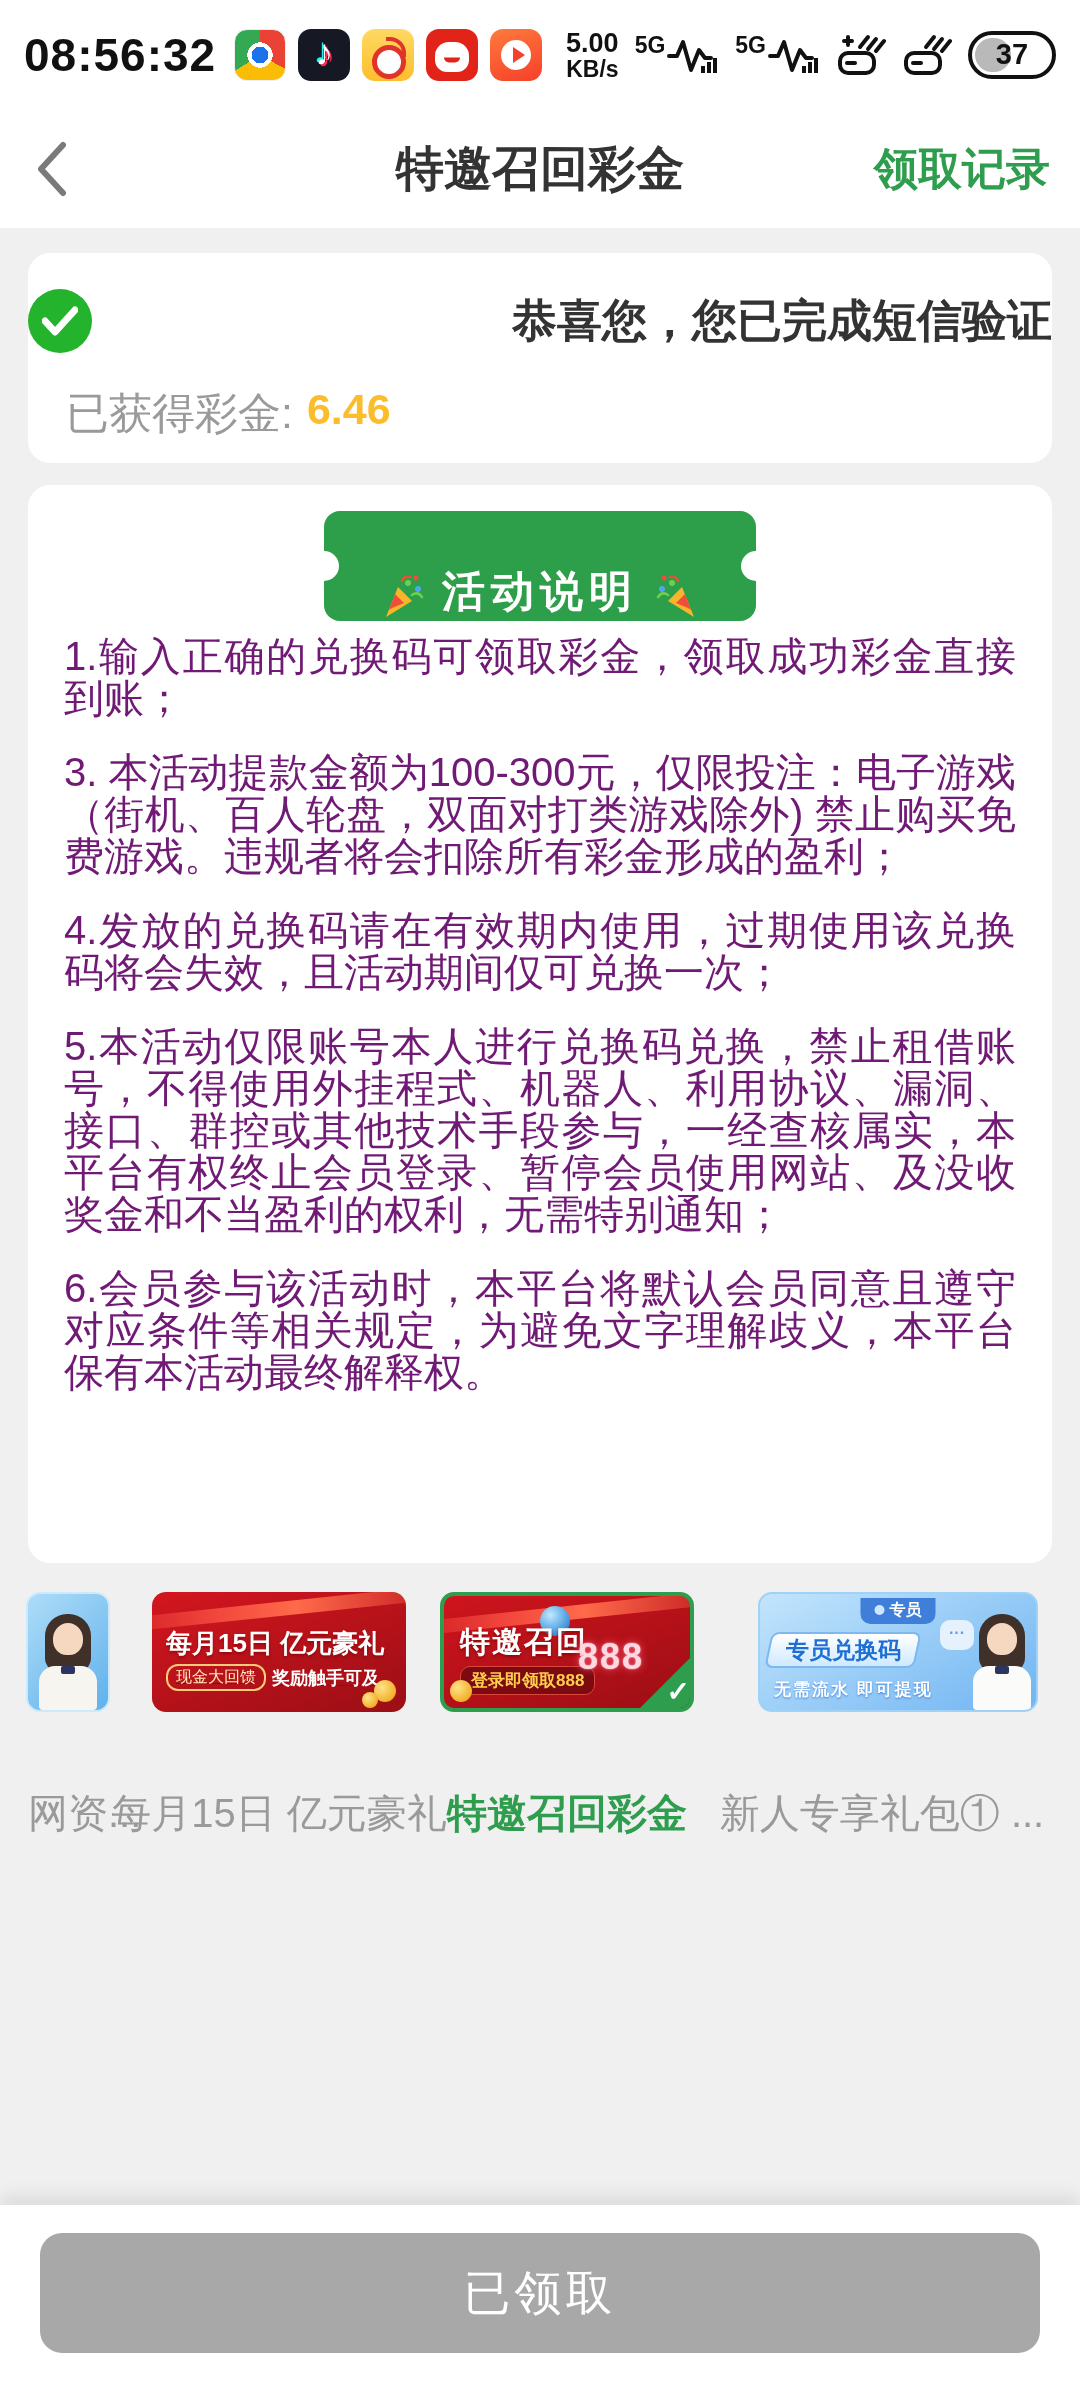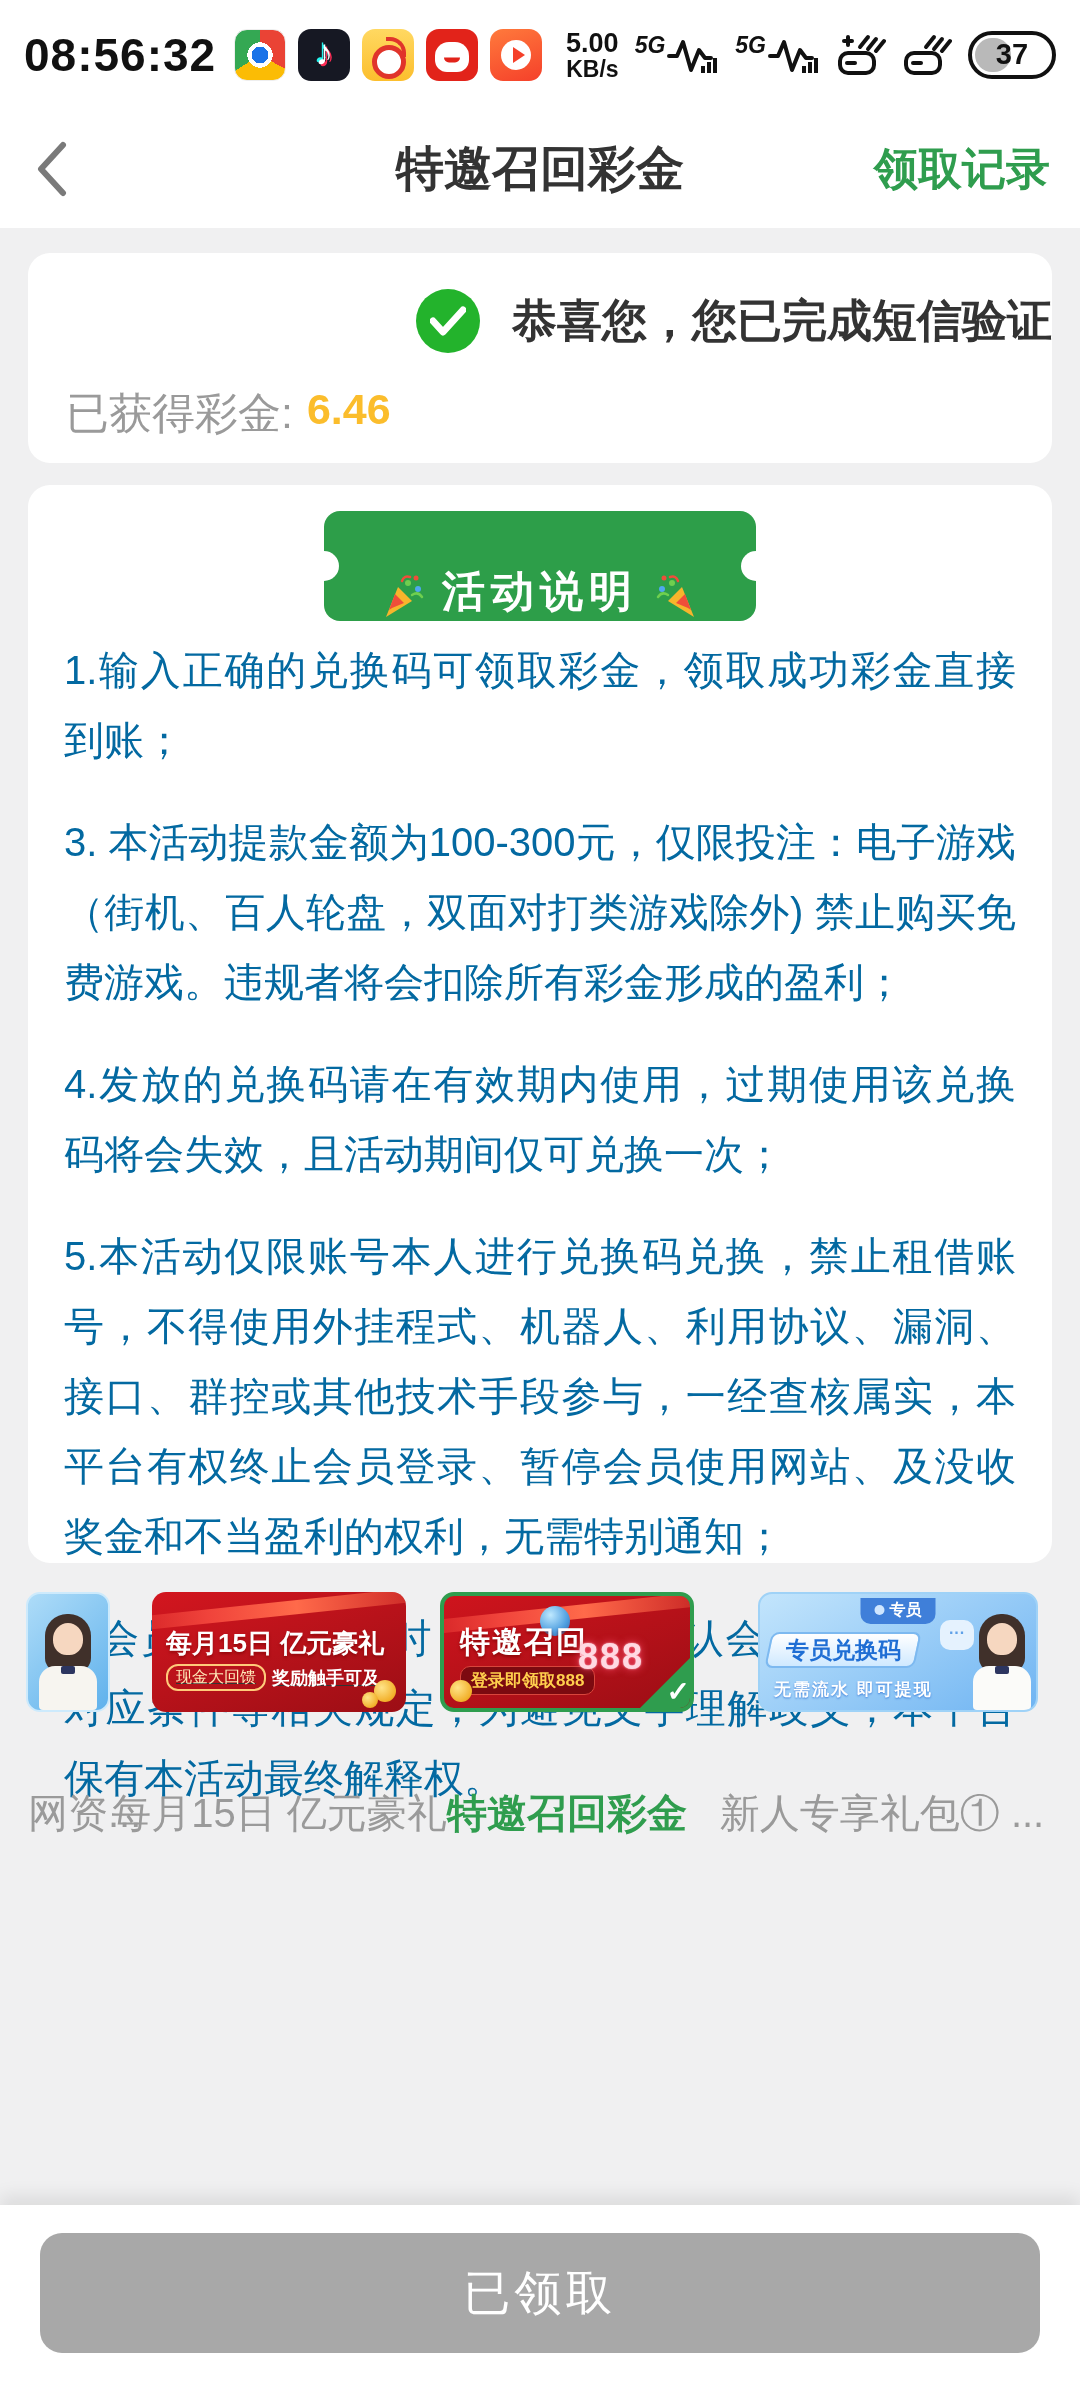--- a/index.html
+++ b/index.html
@@ -41,56 +41,56 @@
   .ic-video::after { content:""; position:absolute; left:50%; top:50%; transform:translate(-50%,-50%);
       width:30px; height:30px; background:#fff; border-radius:50%; }
   .ic-video::before { content:""; position:absolute; left:56%; top:50%; transform:translate(-50%,-50%); z-index:1;
       border-left:12px solid #f5402a; border-top:8px solid rgba(0,0,0,0); border-bottom:8px solid rgba(0,0,0,0); }
 
   .statusright { margin-left:auto; display:flex; align-items:center; gap:16px; }
   .netspeed { text-align:right; line-height:1.05; color:#111; font-weight:700; }
   .netspeed .v { font-size:27px; }
   .netspeed .u { font-size:23px; }
   .siggroup { display:flex; align-items:flex-start; }
-  .siggroup .g5 { font-size:23px; font-weight:800; color:#111; margin-right:2px; margin-top:-2px;font-style:italic; }
+  .siggroup .g5 { font-size:23px; font-weight:800; color:#111; margin-right:2px; margin-top:-2px; }
   .batt { position:relative; width:88px; height:48px; border:4px solid #111; border-radius:24px;
       display:flex; align-items:center; justify-content:center; background:#fff; overflow:hidden; }
   .batt .fill { position:absolute; left:3px; top:3px; bottom:3px; width:36px; background:#b9b9b9; border-radius:18px; }
   .batt .num { position:relative; z-index:1; font-size:29px; font-weight:700; color:#111; }
 
   
   .navbar { position:absolute; top:110px; left:0; width:1080px; height:118px; background:#fff; }
   .back { position:absolute; left:22px; top:50%; transform:translateY(-50%); width:60px; height:60px;
       display:flex; align-items:center; justify-content:center; }
   .navtitle { position:absolute; left:50%; top:50%; transform:translate(-50%,-50%);
       font-size:48px; font-weight:700; color:#333; white-space:nowrap; }
   .navaction { position:absolute; right:30px; top:50%; transform:translateY(-50%);
       font-size:44px; font-weight:600; color:#2f9d4e; white-space:nowrap; }
 
   
   .card { position:absolute; left:28px; width:1024px; background:#fff; border-radius:22px; }
   .card1 { top:253px; height:210px; }
-  .msgrow { position:absolute; top:36px; left:0; width:100%; display:flex; align-items:center; justify-content:flex-end; gap:32px; }
+  .msgrow { position:absolute; top:36px; left:0; width:100%; display:flex; align-items:center; justify-content:space-between; gap:32px; }
   .checkcircle { width:64px; height:64px; border-radius:50%; background:#23b32c; flex:0 0 auto;
       display:flex; align-items:center; justify-content:center; }
   .msg { font-size:45px; font-weight:600; color:#333; }
   .bonusrow { position:absolute; left:38px; top:132px; font-size:43px; color:#9a9a9a; display:flex; gap:14px; }
   .bonusval { color:#fbbd2c; font-weight:600; }
 
   .card2 { top:485px; height:1078px; }
   .ribbon { position:absolute; left:50%; top:26px; transform:translateX(-50%);
       width:432px; height:110px; background:#2d9e49; border-radius:16px;
       display:flex; align-items:flex-end; justify-content:center; gap:16px; }
   .ribbon .notch { position:absolute; top:50%; width:30px; height:30px; border-radius:50%; background:#fff; transform:translateY(-50%); }
   .ribbon .notch.l { left:-15px; } .ribbon .notch.r { right:-15px; }
   .ribbon-title { color:#fff; font-size:43px; font-weight:700; letter-spacing:6px; }
   .party { width:48px; height:48px; flex:0 0 auto; }
   .party.flip { transform:scaleX(-1); }
   .rules { position:absolute; left:36px; right:36px; top:150px; }
-  .rules p { font-size:40px; line-height:70px; color:#0369a1; margin-bottom:32px; text-align:justify; }
+  .rules p { font-size:40px; line-height:42px; color:#701a75; margin-bottom:32px; text-align:justify; }
 
   
   .thumb { position:absolute; top:1592px; height:120px; border-radius:14px; overflow:hidden; }
   .t1 { left:26px; width:84px; background:linear-gradient(135deg,#aedcf8,#5fb1ec); border:2px solid #cdeafc; }
   .t2 { left:152px; width:254px; background:linear-gradient(160deg,#d3161f,#9c0e15); }
   .t3 { left:440px; width:254px; background:linear-gradient(160deg,#cf141d,#9c0e15); border:4px solid #2f9d4e; }
   .t4 { left:758px; width:280px; background:linear-gradient(150deg,#c3e5fc,#6fb4f2); border:2px solid #9fd2f7; }
 
   
   .girl { position:absolute; left:50%; bottom:0; transform:translateX(-50%); width:64px; height:96px; }

